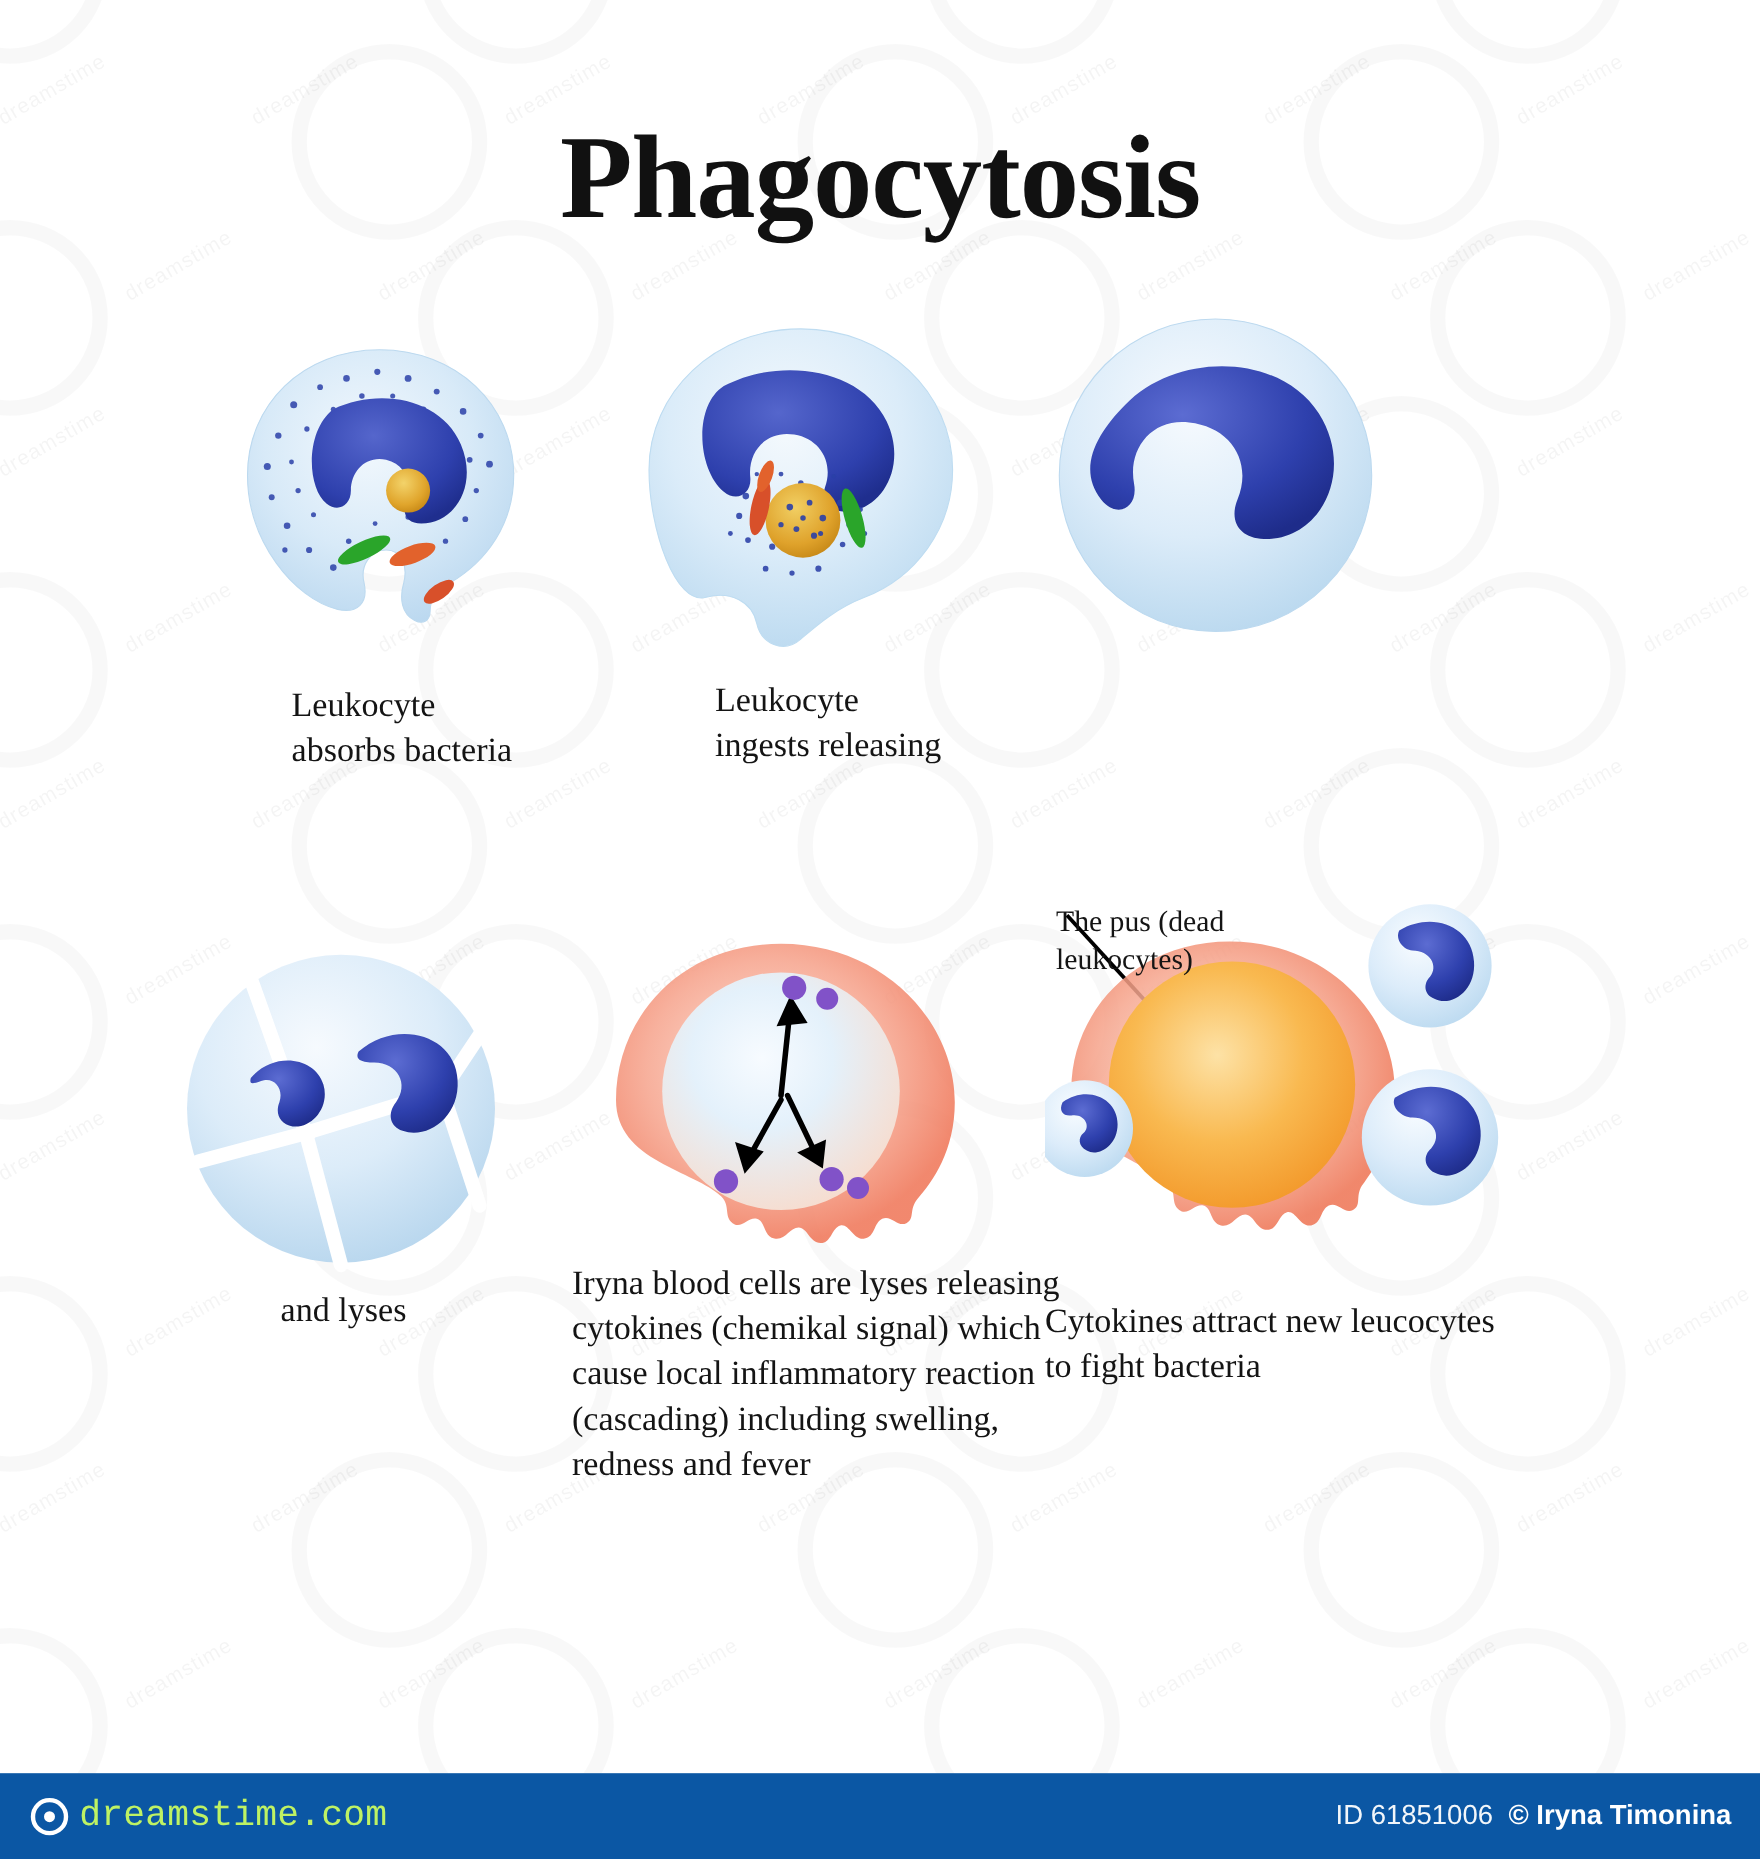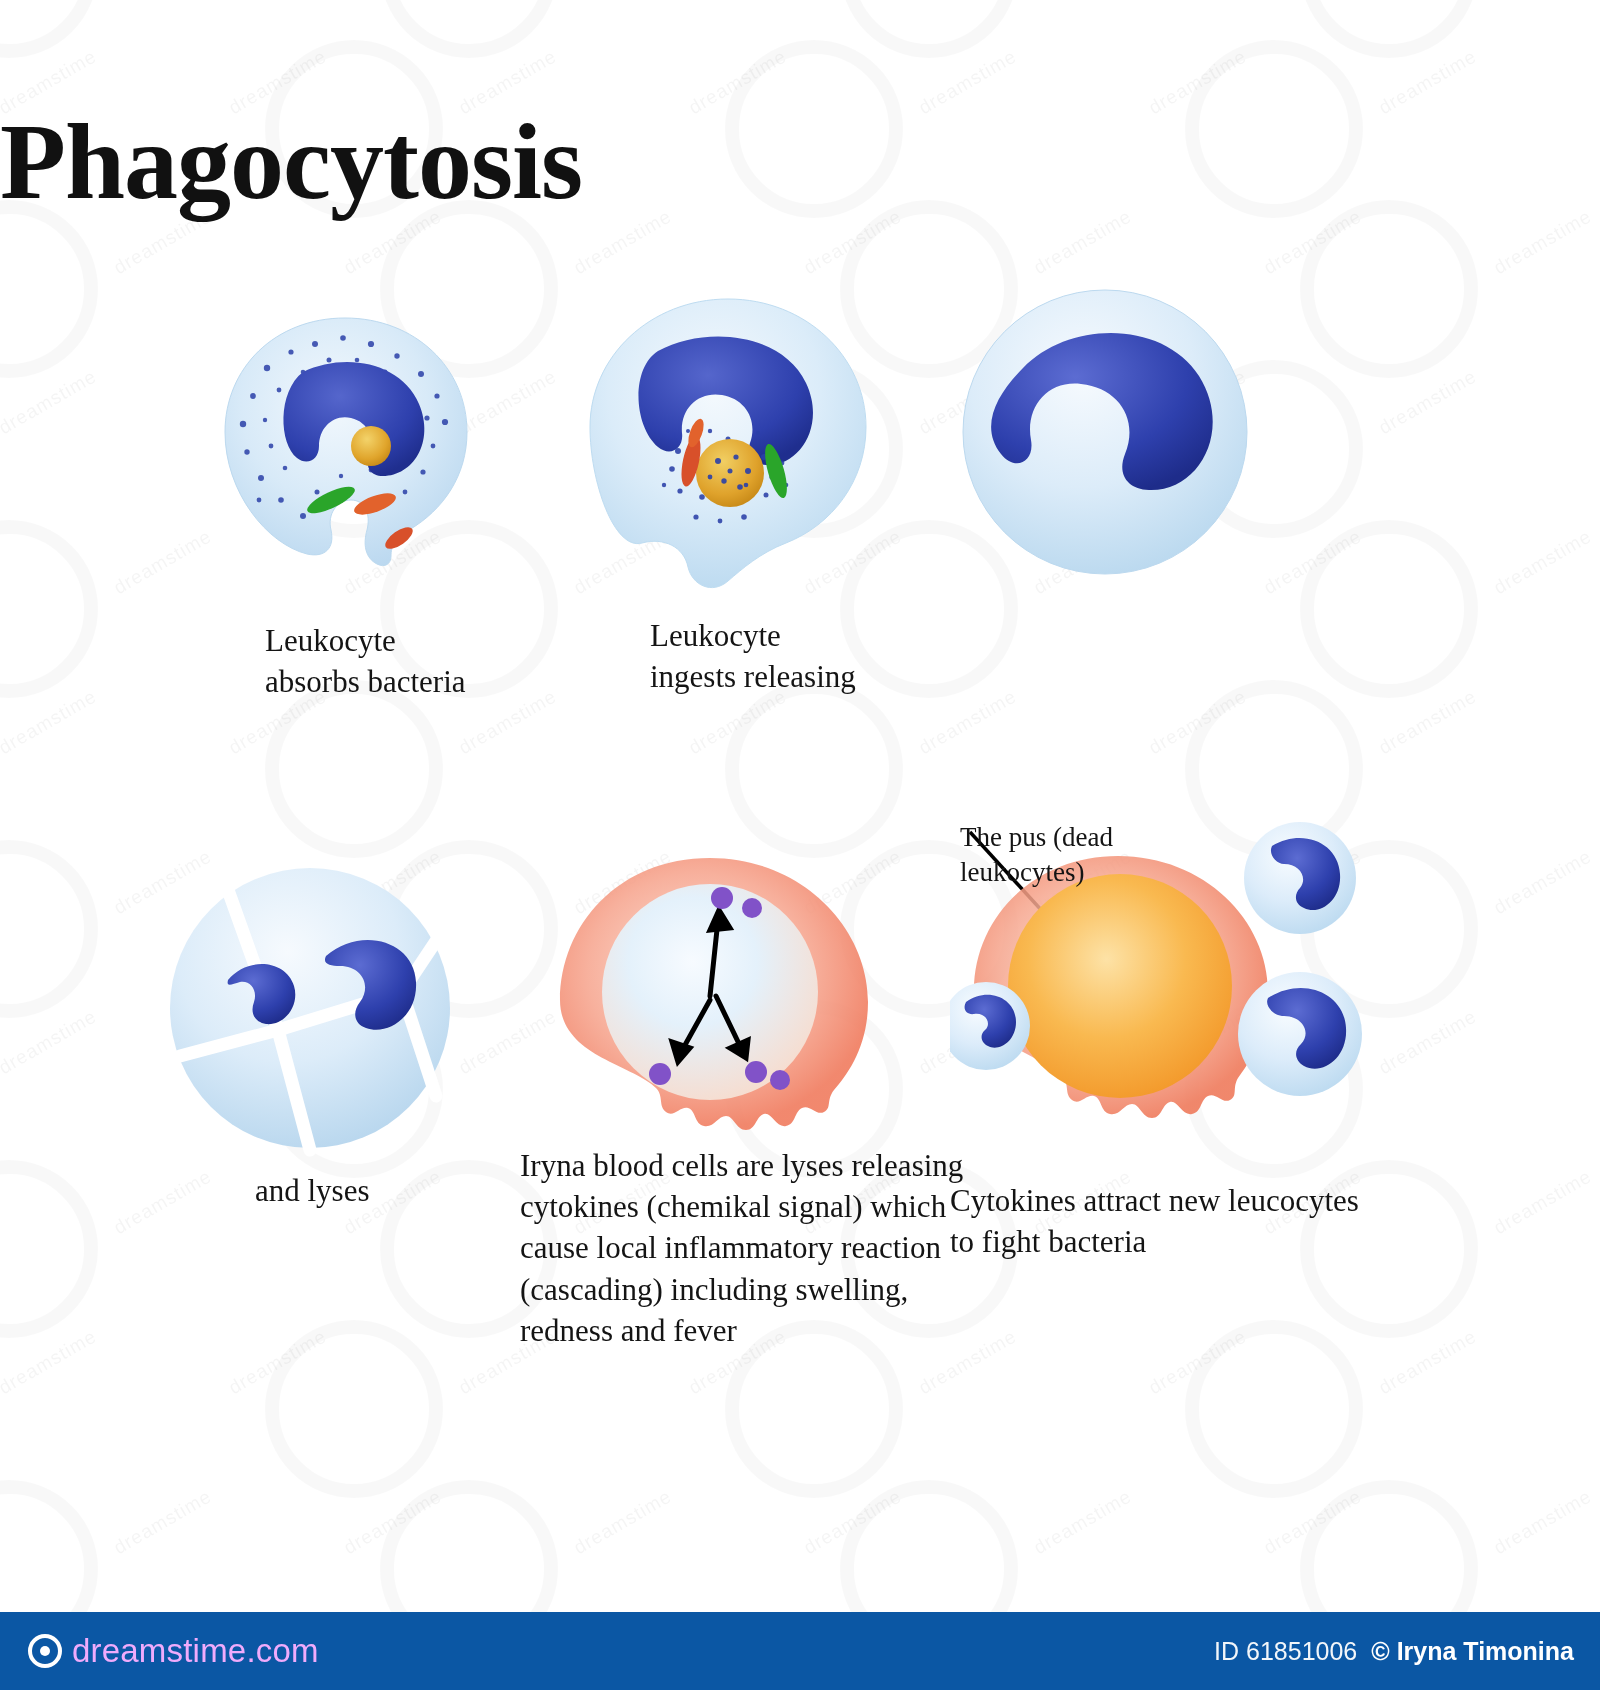--- a/index.html
+++ b/index.html
@@ -40,21 +40,21 @@
     border-radius: 50%;
     border: 14px solid rgba(0, 0, 0, 0.028);
   }
 
   
   .title {
     position: absolute;
     top: 100px;
     left: 0;
     width: 100%;
-    text-align: left;
+    text-align: center;
     font-size: 108px;
     font-weight: bold;
     letter-spacing: -1px;
     color: #111111;
     z-index: 10;
   }
 
   
   .stage {
     position: absolute;
@@ -127,22 +127,22 @@
     position: absolute;
     left: 50%;
     top: 50%;
     width: 10px;
     height: 10px;
     background: #ffffff;
     border-radius: 50%;
     transform: translate(-50%, -50%);
   }
   .footer-logo .dreams-text {
-    color: #f0abfc;
-    font-family: Liberation Sans, sans-serif;
+    color: #bef264;
+    font-family: Liberation Mono, monospace;
     font-size: 33px;
     letter-spacing: 0.2px;
   }
   .footer-right {
     position: absolute;
     right: 26px;
     top: 50%;
     transform: translateY(-50%);
     display: flex;
     align-items: center;

